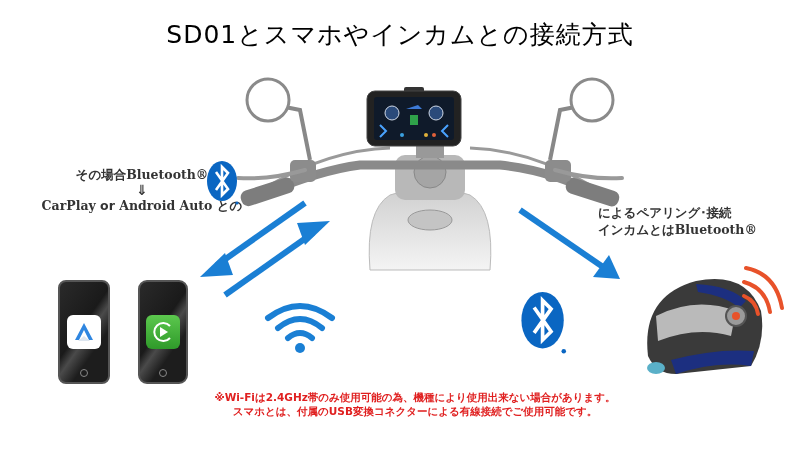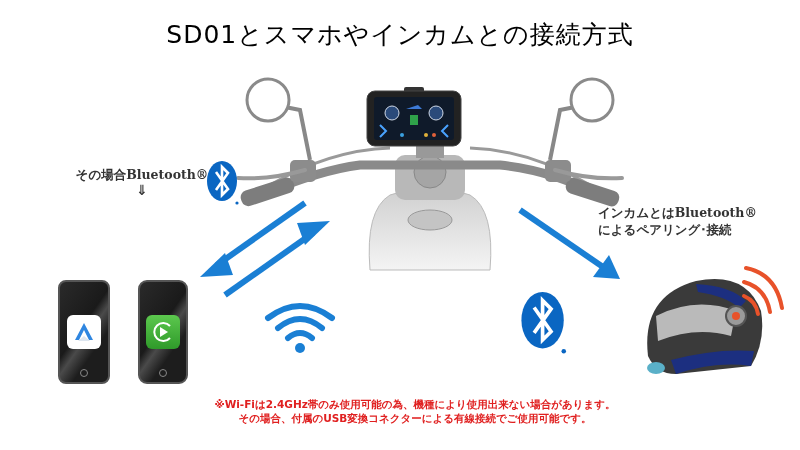--- a/index.html
+++ b/index.html
@@ -19,21 +19,20 @@
     }
     .label .serif { font-family: "DejaVu Serif", serif; }
     .label-left { left: 22px; top: 166px; width: 240px; text-align: center; }
     .label-right { left: 598px; top: 204px; width: 200px; text-align: left; }
     .label .down-arrow { display: block; font-size: 14px; line-height: 14px; }
 
     .note {
       position: absolute; left: 180px; top: 390px; width: 470px;
       color: #e02020; font-size: 10.5px; line-height: 14px; font-weight: bold;
       text-align: center;
-      margin-top: 7px;
     }
 
     .abs { position: absolute; }
 
     
     .bike { left: 230px; top: 60px; width: 400px; height: 230px; }
 
     
     .device { left: 366px; top: 87px; width: 96px; height: 60px; }
 
@@ -48,25 +47,26 @@
     .helmet { left: 636px; top: 256px; width: 150px; height: 124px; }
   </style>
 </head>
 <body>
 
 <div class="title">SD01とスマホやインカムとの接続方式</div>
 
 <div class="label label-left">
   <div><span>その場合</span><span class="serif">Bluetooth®</span></div>
   <span class="down-arrow">⇓</span>
+  <div><span class="serif">CarPlay</span><span> or </span><span class="serif">Android Auto</span><span> との</span></div>
 </div>
 
 <div class="label label-right">
+  <div>によるペアリング･接続</div>
   <div><span>インカムとは</span><span class="serif">Bluetooth®</span></div>
-  <div>によるペアリング･接続</div>
 </div>
 
 <svg class="abs bike" viewBox="0 0 400 230">
   <defs>
     <linearGradient id="tank" x1="0" y1="0" x2="0" y2="1">
       <stop offset="0" stop-color="#cfcfcf"></stop>
       <stop offset="1" stop-color="#f4f4f4"></stop>
     </linearGradient>
   </defs>
 
@@ -171,14 +171,14 @@
   <circle cx="100" cy="60" r="10" fill="#9a9a9a" stroke="#555" stroke-width="2"></circle>
   <circle cx="100" cy="60" r="4" fill="#e8522a"></circle>
   <path d="M108 40 Q120 45 122 58" stroke="#e8522a" stroke-width="4" fill="none" stroke-linecap="round"></path>
   <path d="M108 26 Q130 32 134 56" stroke="#e8522a" stroke-width="4" fill="none" stroke-linecap="round"></path>
   <path d="M110 12 Q140 18 146 52" stroke="#e8522a" stroke-width="4" fill="none" stroke-linecap="round"></path>
   <ellipse cx="20" cy="112" rx="9" ry="6" fill="#5ab0c8"></ellipse>
 </svg>
 
 <div class="note">
   <div>※Wi-Fiは2.4GHz帯のみ使用可能の為、機種により使用出来ない場合があります。</div>
-  <div>その場合、付属のUSB変換コネクターによる有線接続でご使用可能です。</div>
+  <div>スマホとは、付属のUSB変換コネクターによる有線接続でご使用可能です。</div>
 </div>
 
 </body></html>

